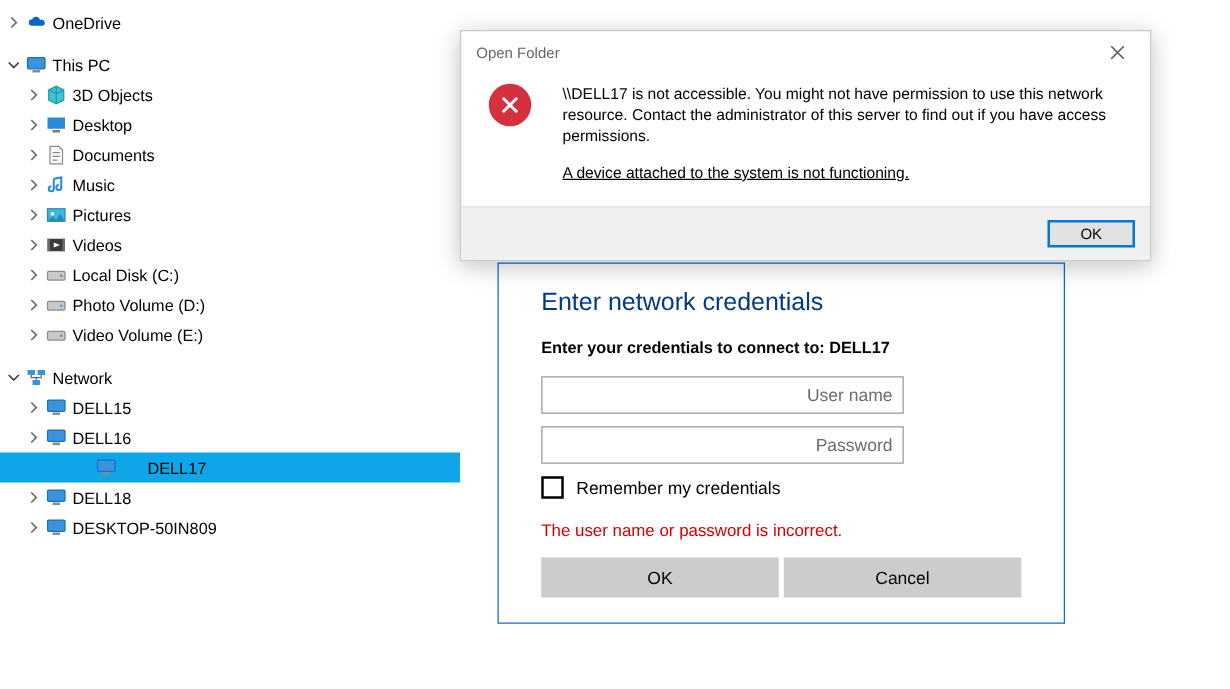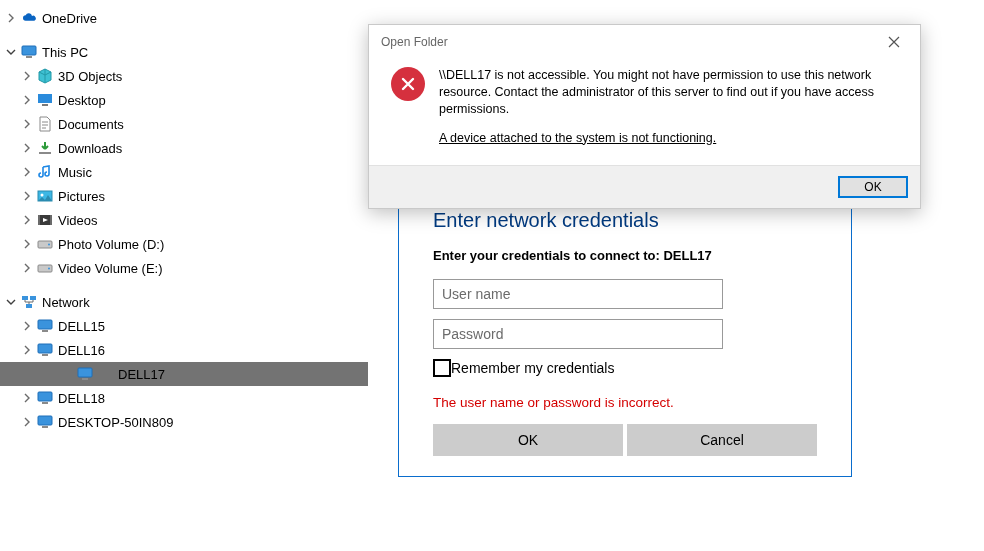--- a/index.html
+++ b/index.html
@@ -1,49 +1,49 @@
 <!DOCTYPE html>
 <html><head>
   <meta charset="utf-8">
   <style>
     * { margin: 0; padding: 0; box-sizing: border-box; font-family: "Segoe UI", Tahoma, sans-serif; }
     body { width: 984px; height: 551px; background: #fff; position: relative; overflow: hidden; font-size: 13px; color: #000; }
 
     
     .tree { padding-top: 6px; width: 368px; user-select: none; }
     .row { display: flex; align-items: center; height: 24px; padding-left: 4px; cursor: default; white-space: nowrap; text-align: right; }
-    .row.selected { background: #737373; gap: 20px; }
+    .row.selected { background: #0ea5e9; gap: 20px; }
     .chev { width: 14px; height: 14px; display: inline-flex; align-items: center; justify-content: center; flex: none; margin-right: 2px; }
     .chev svg { width: 10px; height: 10px; }
     .chev.blank { visibility: hidden; }
     .ind { display:inline-block; flex:none; }
     .ind.l0 { width: 0px; } .ind.l1 { width: 16px; }
     .ic { width: 18px; height: 18px; display:inline-flex; align-items:center; justify-content:center; flex:none; margin-right: 4px; }
     .ic svg { width: 16px; height: 16px; }
     .lbl { font-size: 13px; }
     .gap { height: 10px; }
 
     
-    .cred { position: absolute; left: 398px; top: 188px; width: 454px; border: 1px solid #0a6dcd; background: #fff; padding: 20px 34px 20px 34px; }
+    .cred { position: absolute; left: 398px; top: 210px; width: 454px; border: 1px solid #0a6dcd; background: #fff; padding: 20px 34px 20px 34px; }
     .cred h1 { font-weight: 400; font-size: 20px; color: #003a80; margin-bottom: 16px; }
     .cred .instr { font-size: 13px; margin-bottom: 16px; font-weight: bold; }
-    .cred input[type=text], .cred input[type=password] { width: 290px; height: 30px; padding: 4px 8px; font-size: 14px; border: 1px solid #999; margin-bottom: 10px; display:block; }
+    .cred input[type=text], .cred input[type=password] { width: 290px; height: 30px; padding: 4px 8px; font-size: 14px; border: 1px solid #999; margin-bottom: 10px; display:block;text-align:right; }
     .cred input::placeholder { color: #6b6b6b; }
-    .chkrow { display:flex; align-items:center; margin: 6px 0 18px; font-size: 14px; }
+    .chkrow { display:flex; align-items:center; gap:10px; margin: 6px 0 18px; font-size: 14px; }
     .chkbox { width:18px; height:18px; border:2px solid #000; display:inline-block; }
     .err { color: #d40000; font-size: 13.5px; margin-bottom: 14px; }
     .btnrow { display:flex; gap:4px; }
     .btn { flex:1; height:32px; background:#ccc; border:none; font-size:14px; cursor:pointer; }
 
     
     .dlg { position:absolute; left:368px; top:24px; width:553px; background:#fff; border:1px solid #c9c9c9; box-shadow:0 4px 18px rgba(0,0,0,.25); }
     .dlg .titlebar { display:flex; align-items:center; height:34px; padding:0 12px; }
     .dlg .titlebar .t { font-size:12px; color:#666; }
     .dlg .close { margin-left:auto; width:28px; height:28px; display:flex; align-items:center; justify-content:center; cursor:pointer; }
-    .dlg .body { display:flex; padding: 8px 22px 18px 22px; gap:14px; }
+    .dlg .body { display:flex; padding: 8px 22px 18px 22px; gap:25px; }
     .dlg .ericon { width:34px; height:34px; flex:none; border-radius:50%; background:#d5303e; display:flex; align-items:center; justify-content:center; }
     .dlg .msg { font-size:12.5px; line-height:1.35; color:#000; }
     .dlg .msg p + p { margin-top:12px;text-decoration:underline; }
     .dlg .footer { background:#f0f0f0; padding:10px 12px; display:flex; justify-content:flex-end; border-top:1px solid #e1e1e1; }
     .dlg .okbtn { width:70px; height:22px; background:#e1e1e1; border:2px solid #0078d7; font-size:12px; cursor:pointer; }
   </style>
 </head>
 <body>
 
 <div class="tree">
@@ -122,35 +122,20 @@
       </span>
     <span class="ic">
         <svg viewBox="0 0 16 16">
           <path d="M3 1h7l3 3v11H3z" fill="#fff" stroke="#8a8a8a"></path>
           <path d="M5 6h6M5 9h6M5 12h4" stroke="#8a8a8a"></path>
         </svg>
       </span>
     <span class="lbl">Documents</span>
   </div>
 
-  <div class="row">
-    <span class="ind l1"></span>
-    <span class="chev">
-        <svg viewBox="0 0 10 10">
-          <path d="M3 1l4 4-4 4" fill="none" stroke="#6b6b6b" stroke-width="1.4"></path>
-        </svg>
-      </span>
-    <span class="ic">
-        <svg viewBox="0 0 16 16">
-          <path d="M8 2v7m0 0l-3-3m3 3l3-3" stroke="#2d9a3a" stroke-width="2" fill="none"></path>
-          <rect x="2" y="12" width="12" height="2" fill="#8a8a8a"></rect>
-        </svg>
-      </span>
-    <span class="lbl">Downloads</span>
-  </div>
 
   <div class="row">
     <span class="ind l1"></span>
     <span class="chev">
         <svg viewBox="0 0 10 10">
           <path d="M3 1l4 4-4 4" fill="none" stroke="#6b6b6b" stroke-width="1.4"></path>
         </svg>
       </span>
     <span class="ic">
         <svg viewBox="0 0 16 16">
@@ -189,20 +174,35 @@
         <svg viewBox="0 0 16 16">
           <rect x="1" y="3" width="14" height="10" fill="#3a3a3a"></rect>
           <rect x="1" y="3" width="2" height="10" fill="#6a6a6a"></rect>
           <rect x="13" y="3" width="2" height="10" fill="#6a6a6a"></rect>
           <path d="M6 6l5 2-5 2z" fill="#fff"></path>
         </svg>
       </span>
     <span class="lbl">Videos</span>
   </div>
 
+  <div class="row">
+    <span class="ind l1"></span>
+    <span class="chev">
+        <svg viewBox="0 0 10 10">
+          <path d="M3 1l4 4-4 4" fill="none" stroke="#6b6b6b" stroke-width="1.4"></path>
+        </svg>
+      </span>
+    <span class="ic">
+        <svg viewBox="0 0 16 16">
+          <rect x="1" y="5" width="14" height="7" rx="1" fill="#c9c9c9" stroke="#8a8a8a"></rect>
+          <circle cx="12" cy="8.5" r="1" fill="#3a93dd"></circle>
+        </svg>
+      </span>
+    <span class="lbl">Local Disk (C:)</span>
+  </div>
 
   <div class="row">
     <span class="ind l1"></span>
     <span class="chev">
         <svg viewBox="0 0 10 10">
           <path d="M3 1l4 4-4 4" fill="none" stroke="#6b6b6b" stroke-width="1.4"></path>
         </svg>
       </span>
     <span class="ic">
         <svg viewBox="0 0 16 16">

